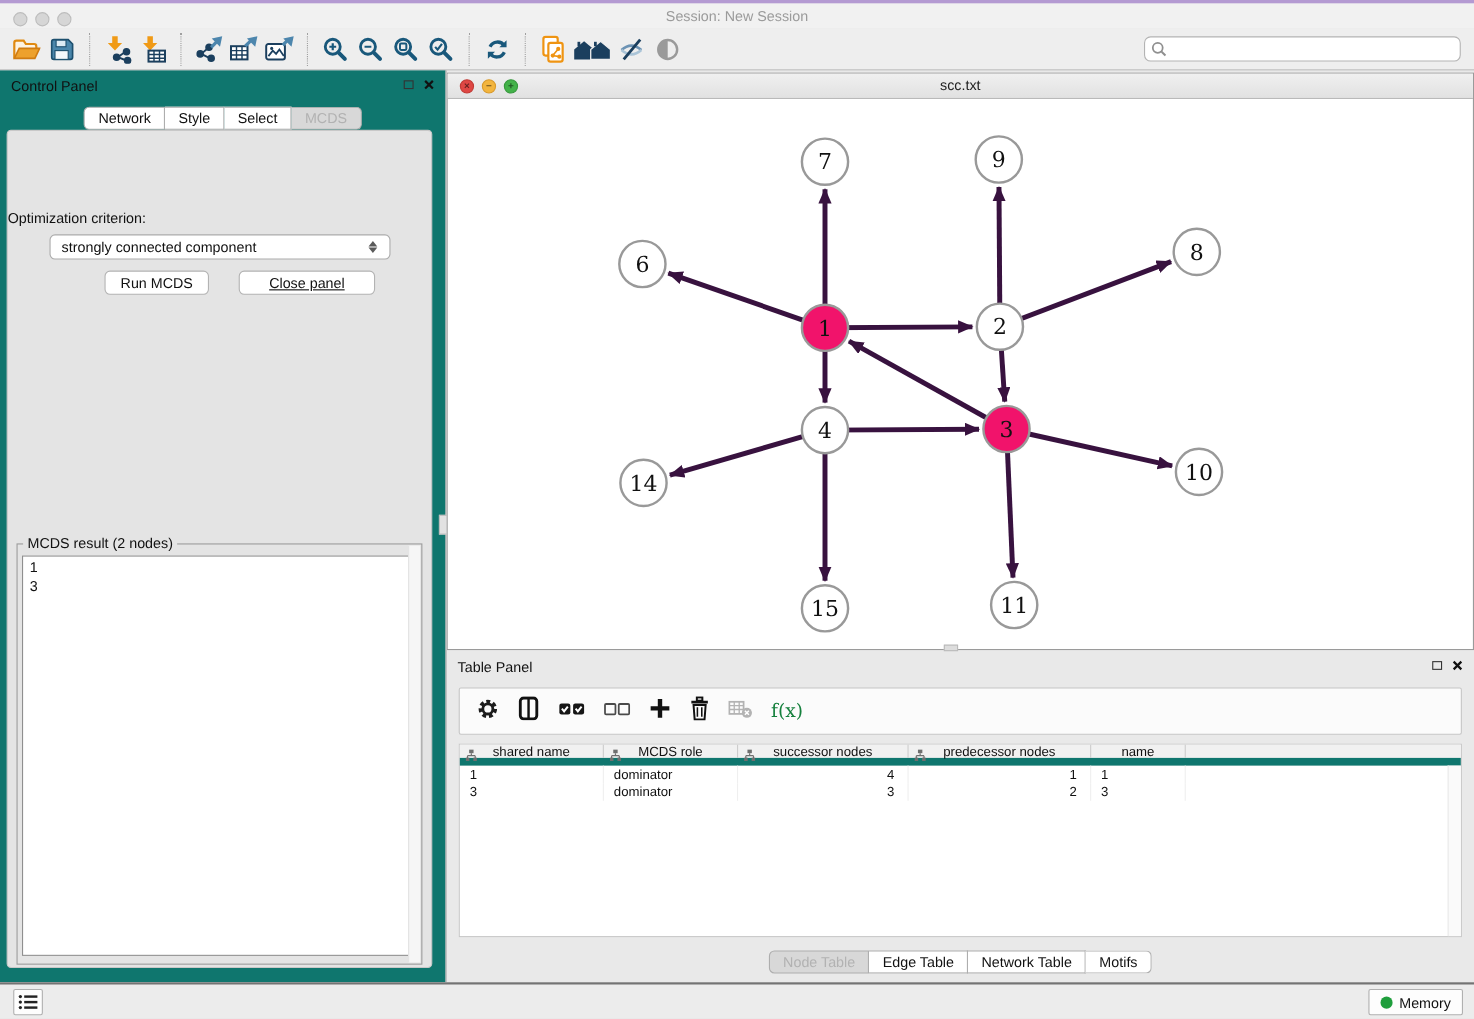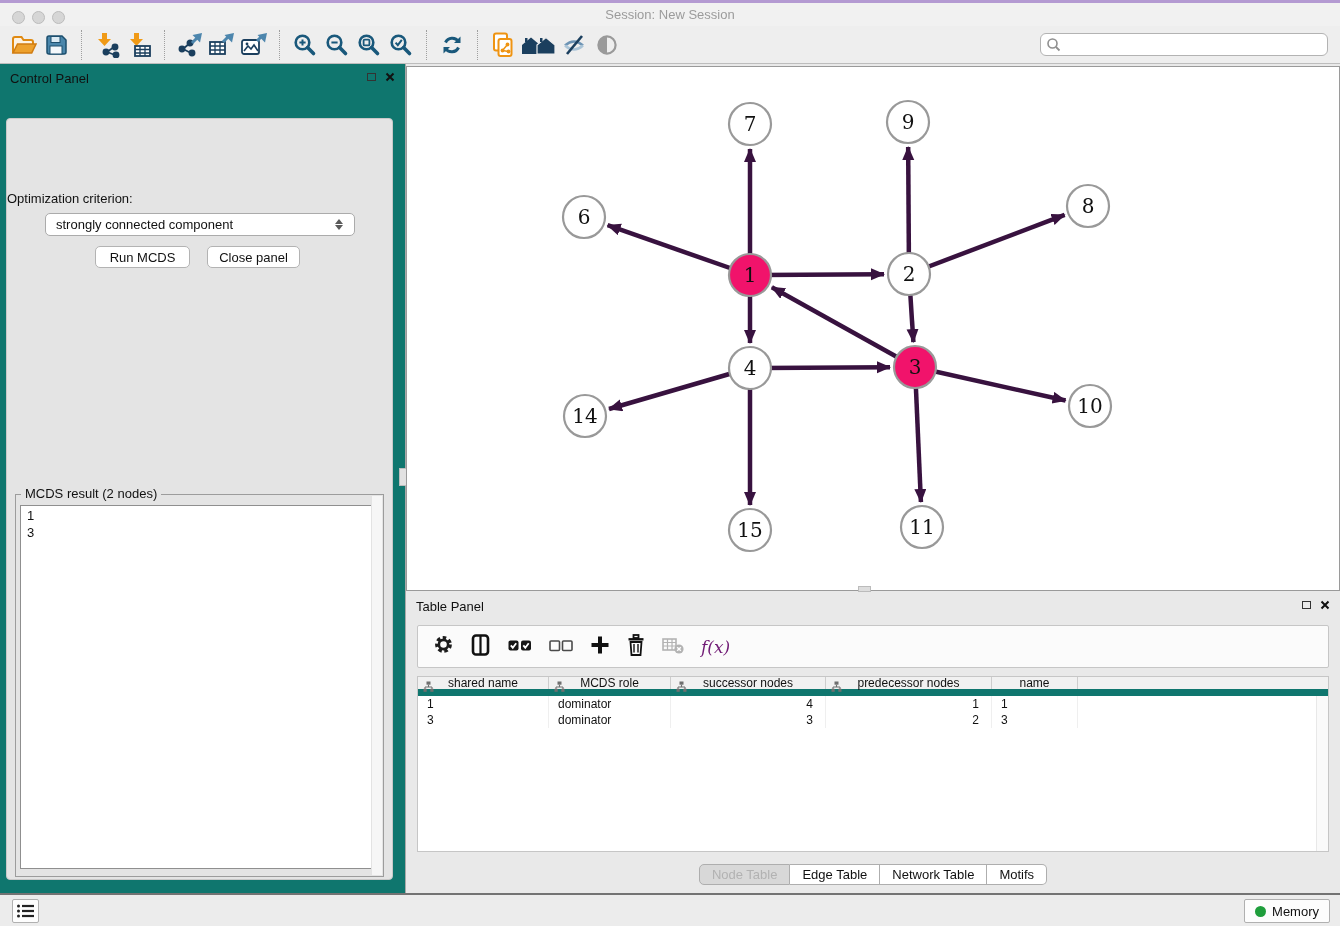--- a/index.html
+++ b/index.html
@@ -48,21 +48,21 @@
     background:#fff; border:1px solid #ababab; border-radius:5px;
     font-size:13px; line-height:21px; padding-left:10px; }
   .stepper { position:absolute; right:9px; top:3px; width:10px; }
   .stepper i { display:block; width:0; height:0; border-left:4px solid transparent;
     border-right:4px solid transparent; margin:1.5px 0; }
   .stepper .up { border-bottom:5px solid #5a5a5a; }
   .stepper .dn { border-top:5px solid #5a5a5a; }
   .cbtn { position:absolute; top:127px; height:22px; background:#fff; border:1px solid #b3b3b3;
     border-radius:5px; font-size:13px; display:flex; align-items:center; justify-content:center; }
   #btn-run { left:88px; width:95px; }
-  #btn-close { left:200px; width:93px; }
+  #btn-close { left:210px; width:124px;text-decoration:underline; }
   #result-group { position:absolute; left:8px; top:375px; width:369px; height:383px;
     border:1px solid #9c9c9c; }
   #result-legend { position:absolute; top:-9px; left:5px; background:#e4e4e4;
     padding:0 4px; font-size:13px; }
   #result-text { position:absolute; left:4px; right:4px; top:10px; bottom:7px;
     background:#fff; border:1px solid #8f8f8f; font-size:13px; line-height:17px;
     padding:1px 0 0 6px; }
   #result-scroll { position:absolute; right:1px; top:1px; bottom:1px; width:11px;
     background:#f6f6f6; border-left:1px solid #e3e3e3; }
   
@@ -83,21 +83,21 @@
   .lt-grn   { background:#43b249; border:1px solid #36983c; }
   .lt-red::after { content:"\00d7"; } .lt-yel::after { content:"\2212"; } .lt-grn::after { content:"+"; }
   #nw-content { position:relative; width:932px; height:500px; }
   #h-handle { position:absolute; left:858px; top:586px; width:13px; height:6px;
     background:#ddd; border:1px solid #bbb; }
   
   #table-panel { position:absolute; left:406px; top:592px; width:934px; height:301px; }
   #tp-toolbar { position:absolute; left:11px; right:11px; top:33px; height:43px;
     background:#fbfbfb; border:1px solid #c6c6c6; border-radius:2px;
     display:flex; align-items:center; gap:17px; padding-left:15px; }
-  .fx { font-family:"DejaVu Serif", serif; font-style:italic; font-size:17px; color:#701a75; }
+  .fx { font-family:"DejaVu Serif", serif; font-size:17px; color:#15803d; }
   #tp-table { position:absolute; left:11px; right:11px; top:84px; height:176px;
     background:#fff; border:1px solid #c6c6c6; }
   #tp-header { display:flex; height:19px; background:#f1f1f1; border-bottom:7px solid #0f766e; }
   #tp-header .th { position:relative; display:flex; align-items:center; justify-content:center;
     font-size:12px; border-right:1px solid #cdcdcd; }
   #tp-header .th svg { position:absolute; left:5px; top:4px; }
   .tr { display:flex; height:16px; }
   .td { font-size:12px; line-height:16px; border-right:1px solid #efefef;
     overflow:hidden; white-space:nowrap; }
   .td.left { padding-left:9px; } .td.right { text-align:right; padding-right:12px; }
@@ -277,20 +277,26 @@
 <div id="control-panel">
   <div class="panel-head">
     <span class="ptitle">Control Panel</span>
     <span class="panel-icons">
       <span class="float-ic"></span>
       <svg width="10" height="10" viewBox="0 0 10 10">
         <path d="M1.5 1.5 L8.5 8.5 M8.5 1.5 L1.5 8.5" stroke="#111" stroke-width="2"></path>
         </svg>
     </span>
   </div>
+  <div id="cp-tabs" class="tabbar">
+      <div class="tab">Network</div>
+      <div class="tab">Style</div>
+      <div class="tab">Select</div>
+      <div class="tab active">MCDS</div>
+    </div>
   <div id="cp-body">
     <div id="opt-label">Optimization criterion:</div>
     <div id="opt-dropdown">
       <span>strongly connected component</span>
       <span class="stepper">
           <i class="up"></i>
           <i class="dn"></i>
         </span>
     </div>
     <div id="btn-run" class="cbtn">Run MCDS</div>
@@ -302,20 +308,28 @@
           <div>3</div>
         </div>
       <div id="result-scroll"></div>
     </div>
   </div>
 </div>
 <div id="v-split"></div>
 <div id="v-handle"></div>
 
 <div id="net-window">
+  <div id="nw-titlebar">
+    <span class="nw-lights">
+      <span class="lt-red"></span>
+      <span class="lt-yel"></span>
+      <span class="lt-grn"></span>
+    </span>
+    <div class="nwtitle">scc.txt</div>
+  </div>
   <div id="nw-content">
     <svg id="graph-svg" width="932" height="500" viewBox="0 0 932 500">
       <defs>
         <marker id="arrow" markerUnits="userSpaceOnUse" markerWidth="16" markerHeight="14" refX="13" refY="6" orient="auto">
           <path d="M0 0 L14 6 L0 12 Z" fill="#38123f"></path>
         </marker>
       </defs>
     <line x1="343" y1="208" x2="343" y2="82" stroke="#38123f" stroke-width="4.5" marker-end="url(#arrow)"></line>
         <line x1="343" y1="208" x2="200.60088855300984" y2="158.24609359081066" stroke="#38123f" stroke-width="4.5" marker-end="url(#arrow)"></line>
         <line x1="343" y1="208" x2="477.00049442779874" y2="207.1572295947937" stroke="#38123f" stroke-width="4.5" marker-end="url(#arrow)"></line>

